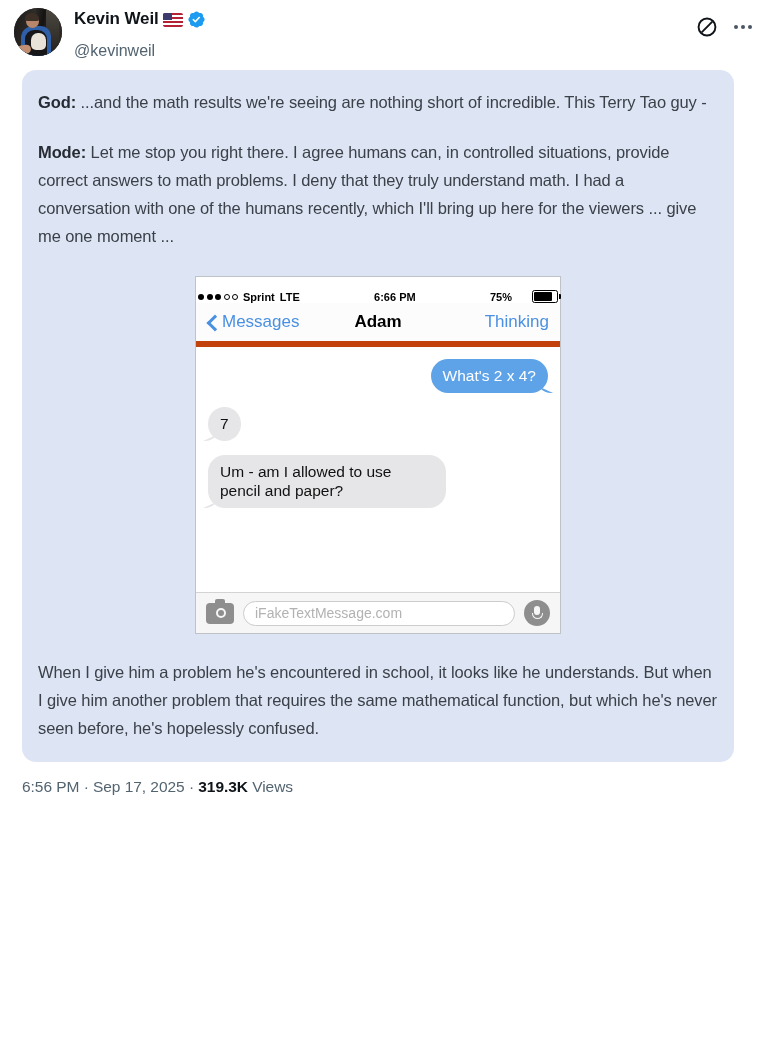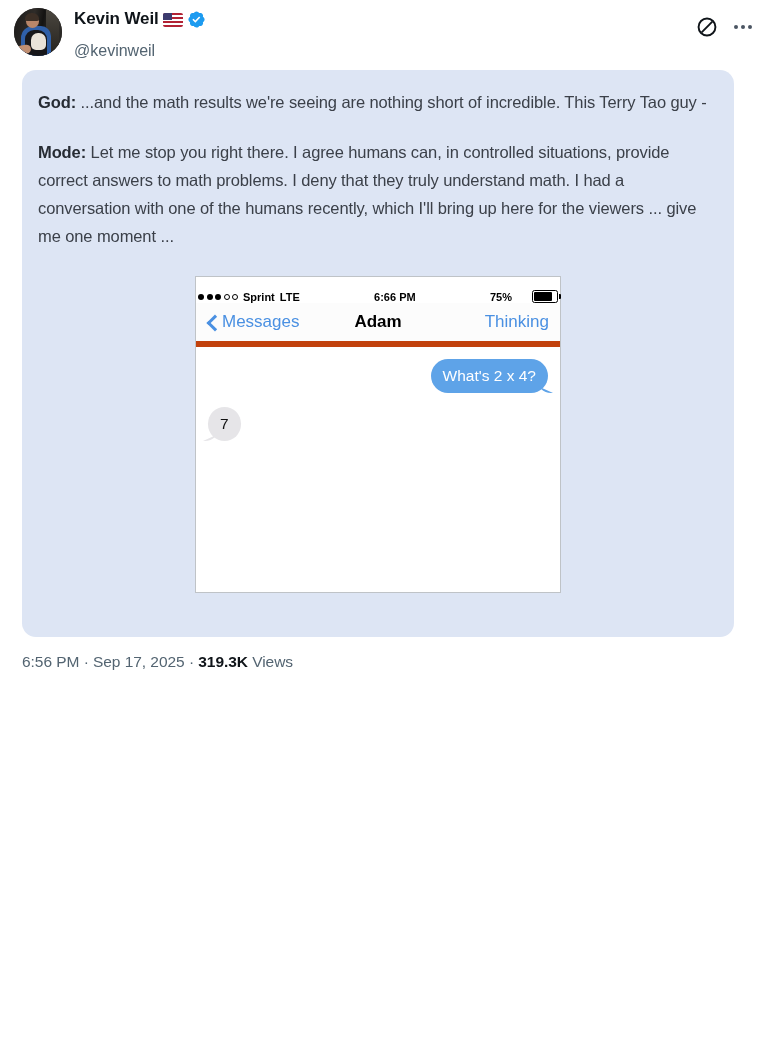--- a/index.html
+++ b/index.html
@@ -495,26 +495,37 @@
           <div class="nav-details">Thinking</div>
         </div>
 
         <div class="thread">
           <div class="msg-row out">
             <div class="bubble out">What's 2 x 4?</div>
           </div>
           <div class="msg-row in">
             <div class="bubble in">7</div>
           </div>
+          <div class="msg-row in">
+            <div class="bubble in">Um - am I allowed to use pencil and paper?</div>
+          </div>
         </div>
 
+        <div class="input-bar">
+          <span class="camera-icon"></span>
+          <div class="fake-input">iFakeTextMessage.com</div>
+          <span class="mic-icon"></span>
+        </div>
 
       </div>
     </div>
 
+    <p class="q-para">
+      <span>When I give him a problem he's encountered in school, it looks like he understands. But when I give him another problem that requires the same mathematical function, but which he's never seen before, he's hopelessly confused.</span>
+    </p>
 
 
   </div>
 
   <div class="tweet-footer">
     <span>6:56 PM</span><span> · </span><span>Sep 17, 2025</span><span> · </span><b>319.3K</b><span> Views</span>
   </div>
 
 </div>
 

